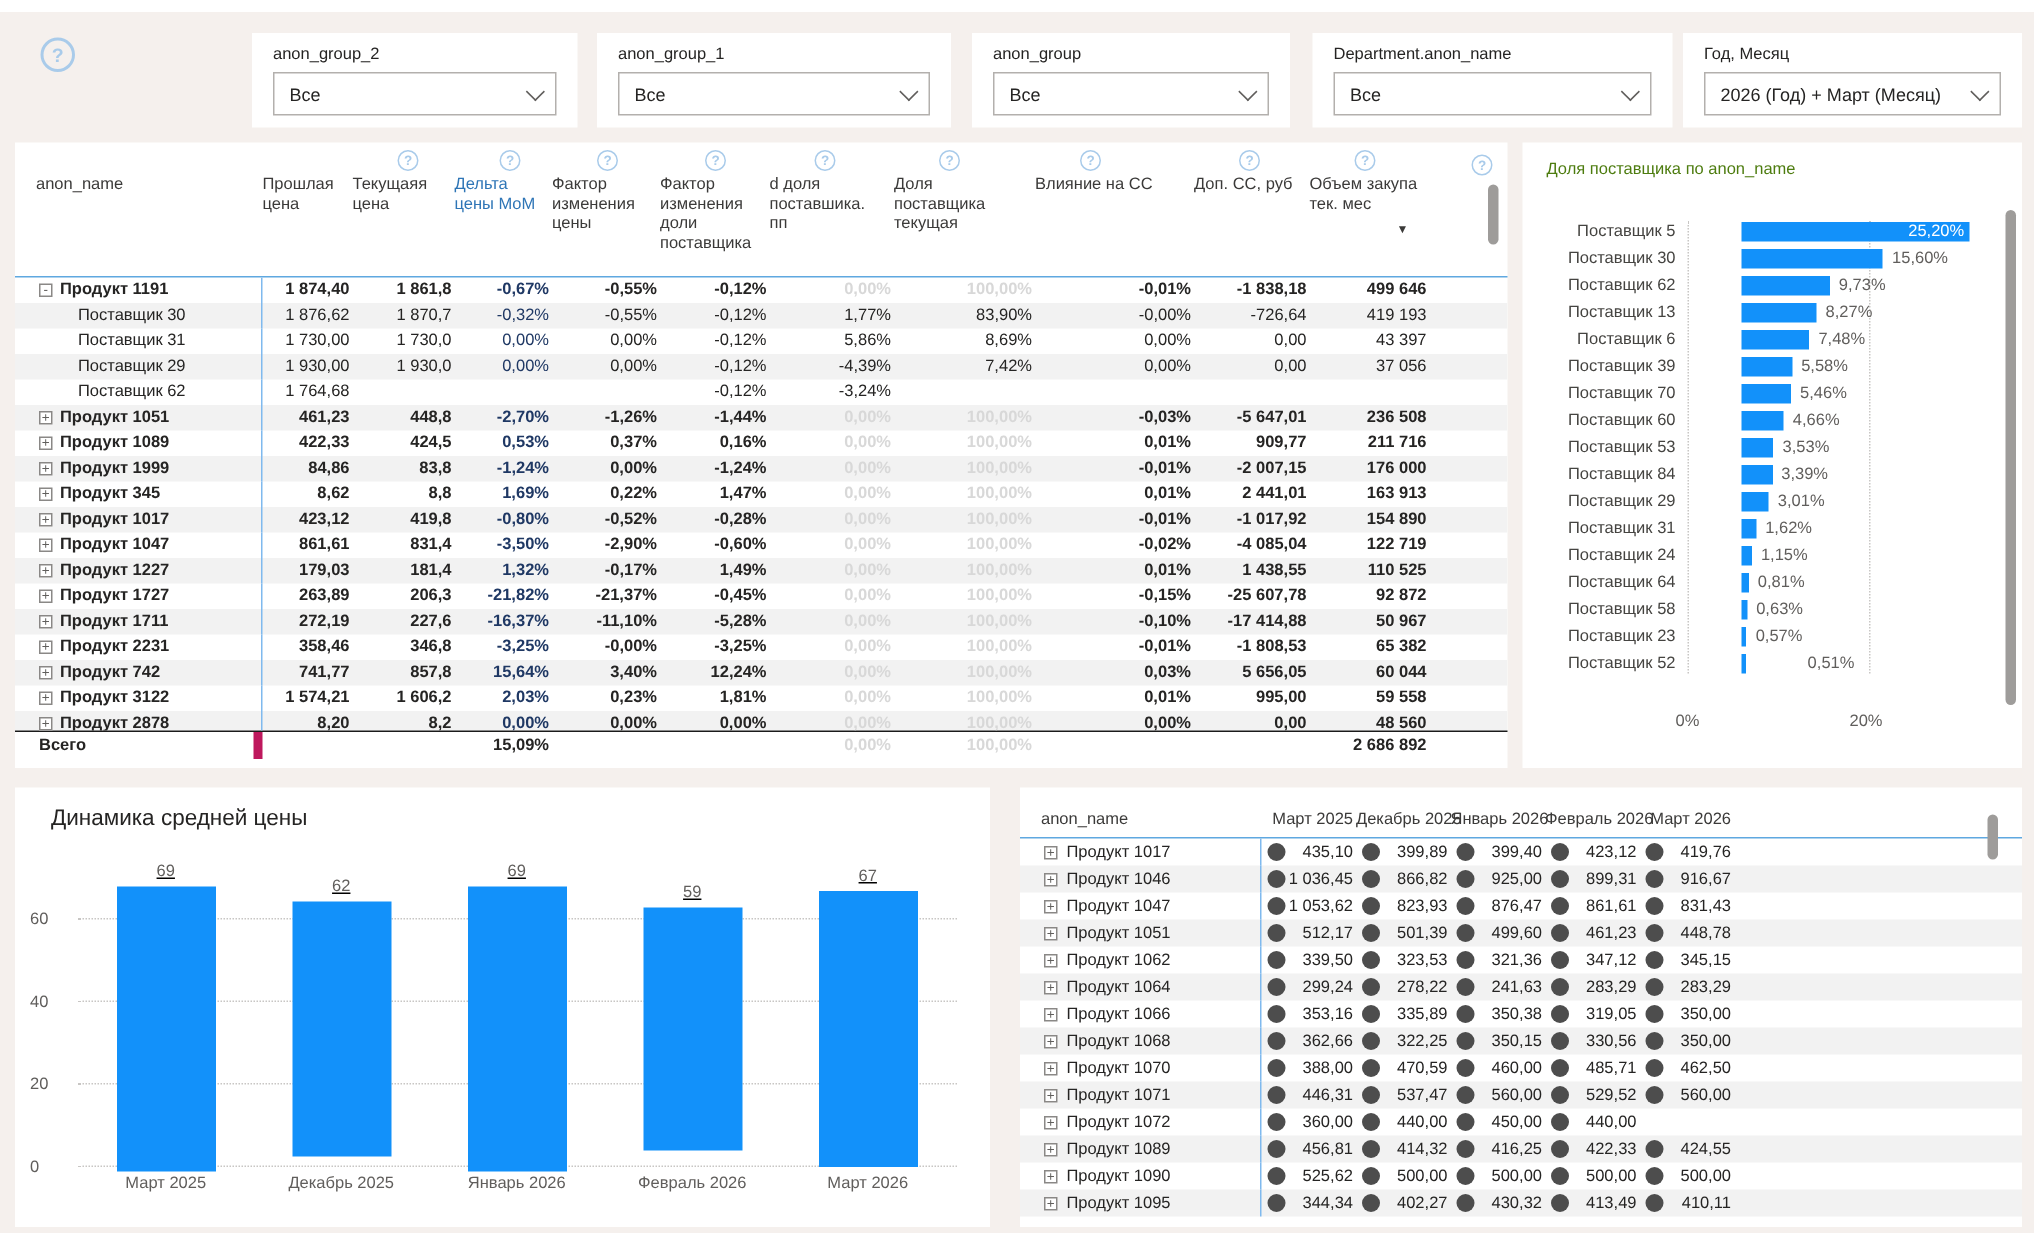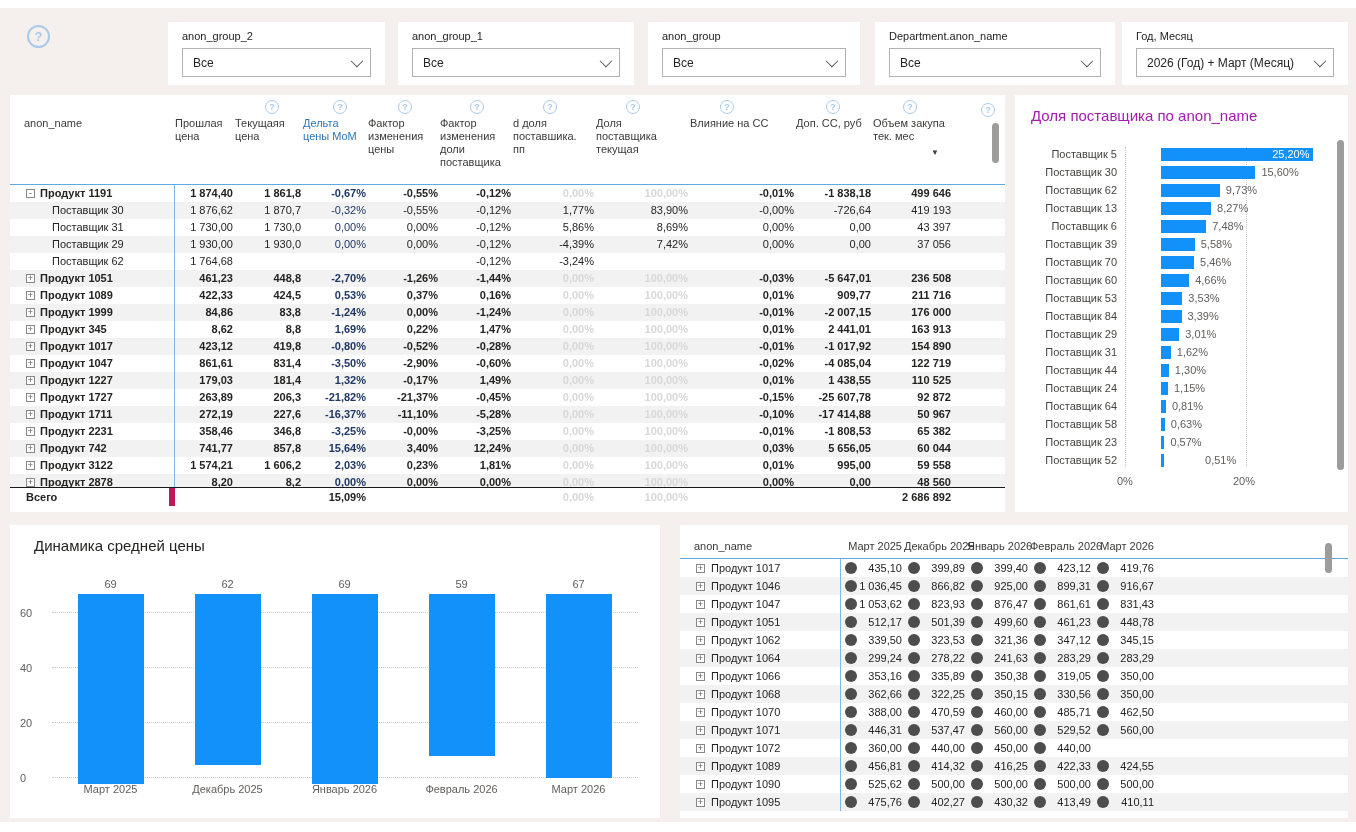--- a/index.html
+++ b/index.html
@@ -50,38 +50,38 @@
   .xp{width:9px;height:9px;border:1px solid #8A8886;font-size:9px;line-height:7px;color:#605E5C;flex:none;
     display:flex;align-items:center;justify-content:center;background:#fff;box-sizing:border-box;font-weight:400;}
   .mt-total{display:grid;grid-template-columns:var(--mtcols);padding-left:14px;height:19px;line-height:18px;
     font-size:11px;font-weight:700;color:#252423;border-top:1px solid #1A1A1A;box-sizing:border-box;}
   .mt-total .cell-name{border-right:6px solid #be185d;padding-left:2px;}
   .corner-help{position:absolute;right:10px;top:8px;}
   .thumb{position:absolute;width:7px;border-radius:4px;background:#9E9C9A;}
 
   
   .sup-card{left:1015px;top:87px;width:333px;height:417px;}
-  .v-title{position:absolute;left:16px;top:12px;font-size:15px;color:#a21caf;white-space:nowrap;}
+  .v-title{position:absolute;left:16px;top:12px;font-size:11px;color:#4d7c0f;white-space:nowrap;}
   .sc-body{position:absolute;left:10px;top:50px;right:26px;}
   .sc-grid{position:absolute;top:2px;bottom:2px;border-left:1px dotted #C8C6C4;}
   .sc-row{display:flex;align-items:center;height:18px;font-size:11px;color:#454441;position:relative;gap:36px;}
   .sc-label{width:92px;text-align:right;padding-right:8px;flex:none;white-space:nowrap;}
   .sc-track{position:relative;flex:1;height:13px;}
   .sc-bar{height:13px;background:#1291FA;position:relative;}
   .sc-inlab{position:absolute;right:4px;top:0;line-height:13px;color:#fff;font-size:11px;white-space:nowrap;}
   .sc-outlab{position:absolute;top:0;line-height:13px;color:#605E5C;font-size:11px;white-space:nowrap;}
   .sc-x{position:absolute;font-size:11px;color:#605E5C;top:380px;}
 
   
   .price-card{left:10px;top:517px;width:650px;height:293px;}
   .pc-title{position:absolute;left:24px;top:12px;font-size:15px;color:#252423;}
   .pc-plot{position:absolute;left:42px;top:53px;width:586px;height:200px;}
   .pc-grid{position:absolute;left:0;right:0;border-top:1px dotted #C8C6C4;}
   .pc-tick{position:absolute;left:-32px;width:26px;text-align:left;font-size:11px;color:#605E5C;}
-  .pc-bars{position:absolute;left:0;top:0;width:100%;height:100%;display:flex;align-items:flex-start;}
+  .pc-bars{position:absolute;left:0;top:0;width:100%;height:100%;display:flex;align-items:center;text-decoration:underline;}
   .pc-slot{width:117px;display:flex;flex-direction:column;align-items:center;justify-content:flex-end;}
   .pc-val{font-size:11px;color:#605E5C;margin-bottom:4px;}
   .pc-bar{width:66px;background:#1291FA;}
   .pc-cats{position:absolute;left:42px;top:258px;width:586px;display:flex;}
   .pc-cat{width:117px;text-align:center;font-size:11px;color:#605E5C;}
 
   
   .month-card{left:680px;top:517px;width:668px;height:293px;}
   :root{--brcols:147px 63px 63px 63px 63px 63px;}
   .br-head{display:grid;grid-template-columns:var(--brcols);padding-left:14px;height:34px;align-items:end;
@@ -594,27 +594,20 @@
           </div>
         </div>
         <div class="sc-row">
           <div class="sc-label">Поставщик 31</div>
           <div class="sc-track">
             <div class="sc-bar" style="width: 9.801px;"></div>
             <div class="sc-outlab" style="left: 15.801px;">1,62%</div>
           </div>
         </div>
         <div class="sc-row">
-          <div class="sc-label">Поставщик 44</div>
-          <div class="sc-track">
-            <div class="sc-bar" style="width: 7.865px;"></div>
-            <div class="sc-outlab" style="left: 13.865px;">1,30%</div>
-          </div>
-        </div>
-        <div class="sc-row">
           <div class="sc-label">Поставщик 24</div>
           <div class="sc-track">
             <div class="sc-bar" style="width: 6.9575px;"></div>
             <div class="sc-outlab" style="left: 12.9575px;">1,15%</div>
           </div>
         </div>
         <div class="sc-row">
           <div class="sc-label">Поставщик 64</div>
           <div class="sc-track">
             <div class="sc-bar" style="width: 4.9005px;"></div>
@@ -1038,21 +1031,21 @@
             <div class="mval">500,00</div>
           </div>
         </div>
         <div class="br-row stripe">
           <div class="br-name">
             <div class="xp">+</div>
             <div>Продукт 1095</div>
           </div>
           <div class="mcell">
             <div class="dot"></div>
-            <div class="mval">475,76</div>
+            <div class="mval">344,34</div>
           </div>
           <div class="mcell">
             <div class="dot"></div>
             <div class="mval">402,27</div>
           </div>
           <div class="mcell">
             <div class="dot"></div>
             <div class="mval">430,32</div>
           </div>
           <div class="mcell">

